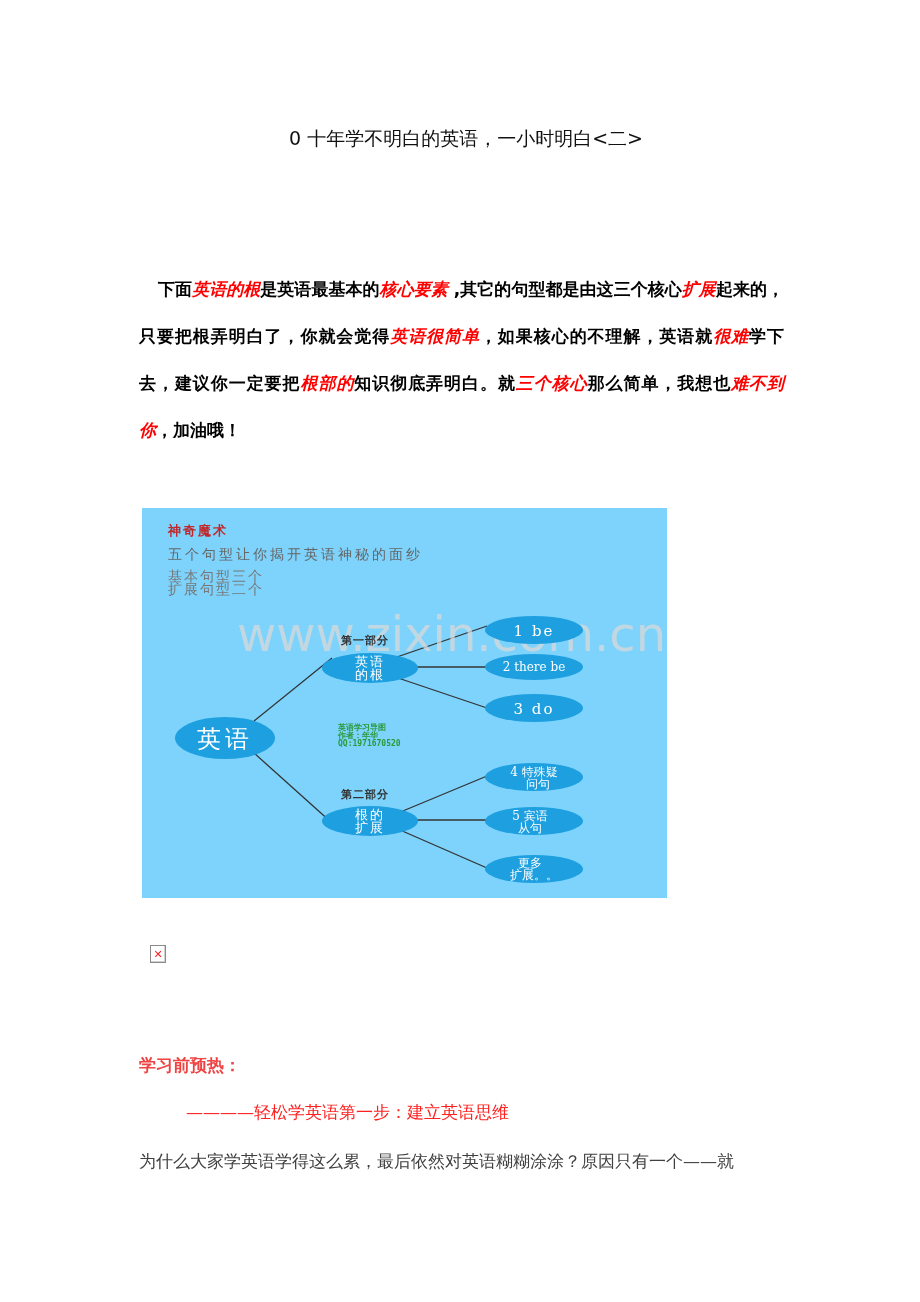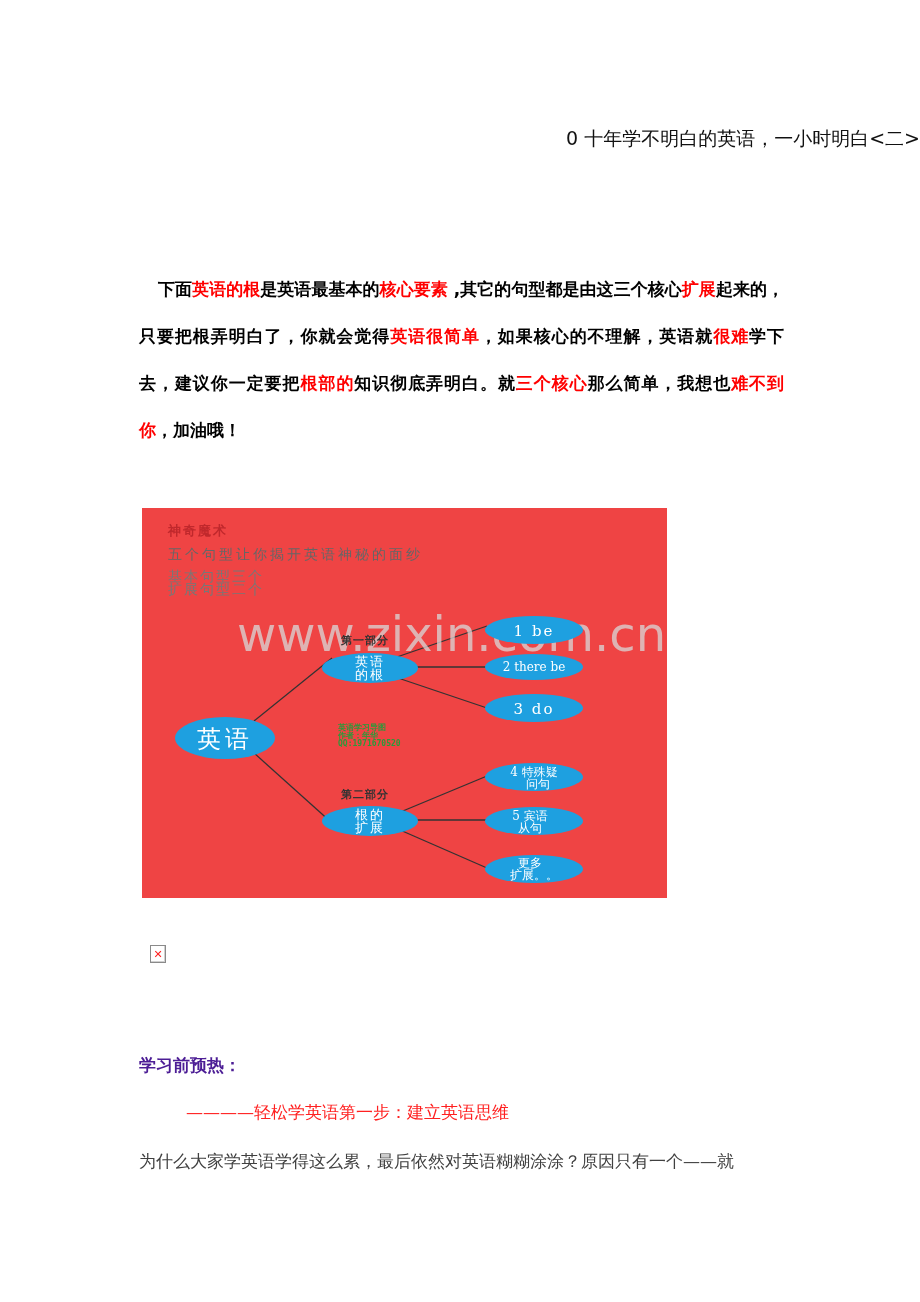--- a/index.html
+++ b/index.html
@@ -1,51 +1,51 @@
 <!DOCTYPE html>
 <html><head>
   <meta charset="utf-8">
   <style>
     * { margin: 0; padding: 0; box-sizing: border-box; }
     html, body { width: 920px; height: 1302px; background: #ffffff; overflow: hidden; }
     body { position: relative; font-family: "DejaVu Sans", sans-serif; color: #000; }
 
     .title {
       position: absolute; left: 0; top: 126px; width: 920px;
-      text-align: right; font-size: 19px; color: #111;
+      text-align: center; font-size: 19px; color: #111;
       font-family: "DejaVu Sans", sans-serif;
       padding-left: 12px;
     }
 
     .intro {
       position: absolute; left: 139px; top: 266px; width: 645px;
       font-size: 17px; font-weight: bold; line-height: 47px;
       text-indent: 19px; text-align: justify;
       font-family: "DejaVu Sans", sans-serif;
     }
-    .intro .hl { color: #ff0000; }
+    .intro .hl { color: #ff0000; font-style: italic; }
 
     .figure {
       position: absolute; left: 142px; top: 508px; width: 525px; height: 390px;
-      background: #ef4444;
+      background: #7dd3fc;
     }
     .figure svg { display: block; }
 
     .broken-img {
       position: absolute; left: 150px; top: 945px; width: 16px; height: 18px;
       border: 1px solid #8a8a8a; background: #fff;
       box-shadow: inset -1px -1px 0 #d0d0d0;
       display: flex; align-items: center; justify-content: center;
       color: #ff1e1e; font-size: 11px; font-weight: bold; line-height: 1;
       font-family: "DejaVu Sans", sans-serif;
     }
 
     .pre-heading {
       position: absolute; left: 139px; top: 1054px;
-      font-size: 17px; font-weight: bold; color: #4c1d95;
+      font-size: 17px; font-weight: bold; color: #ef4444;
       font-family: "DejaVu Sans", sans-serif;
     }
     .sub-heading {
       position: absolute; left: 139px; top: 1101px;
       font-size: 17px; color: #ff2020;
       font-family: "DejaVu Serif", serif;
       margin-left: 47px;
     }
     .body-line {
       position: absolute; left: 139px; top: 1150px; width: 650px;

